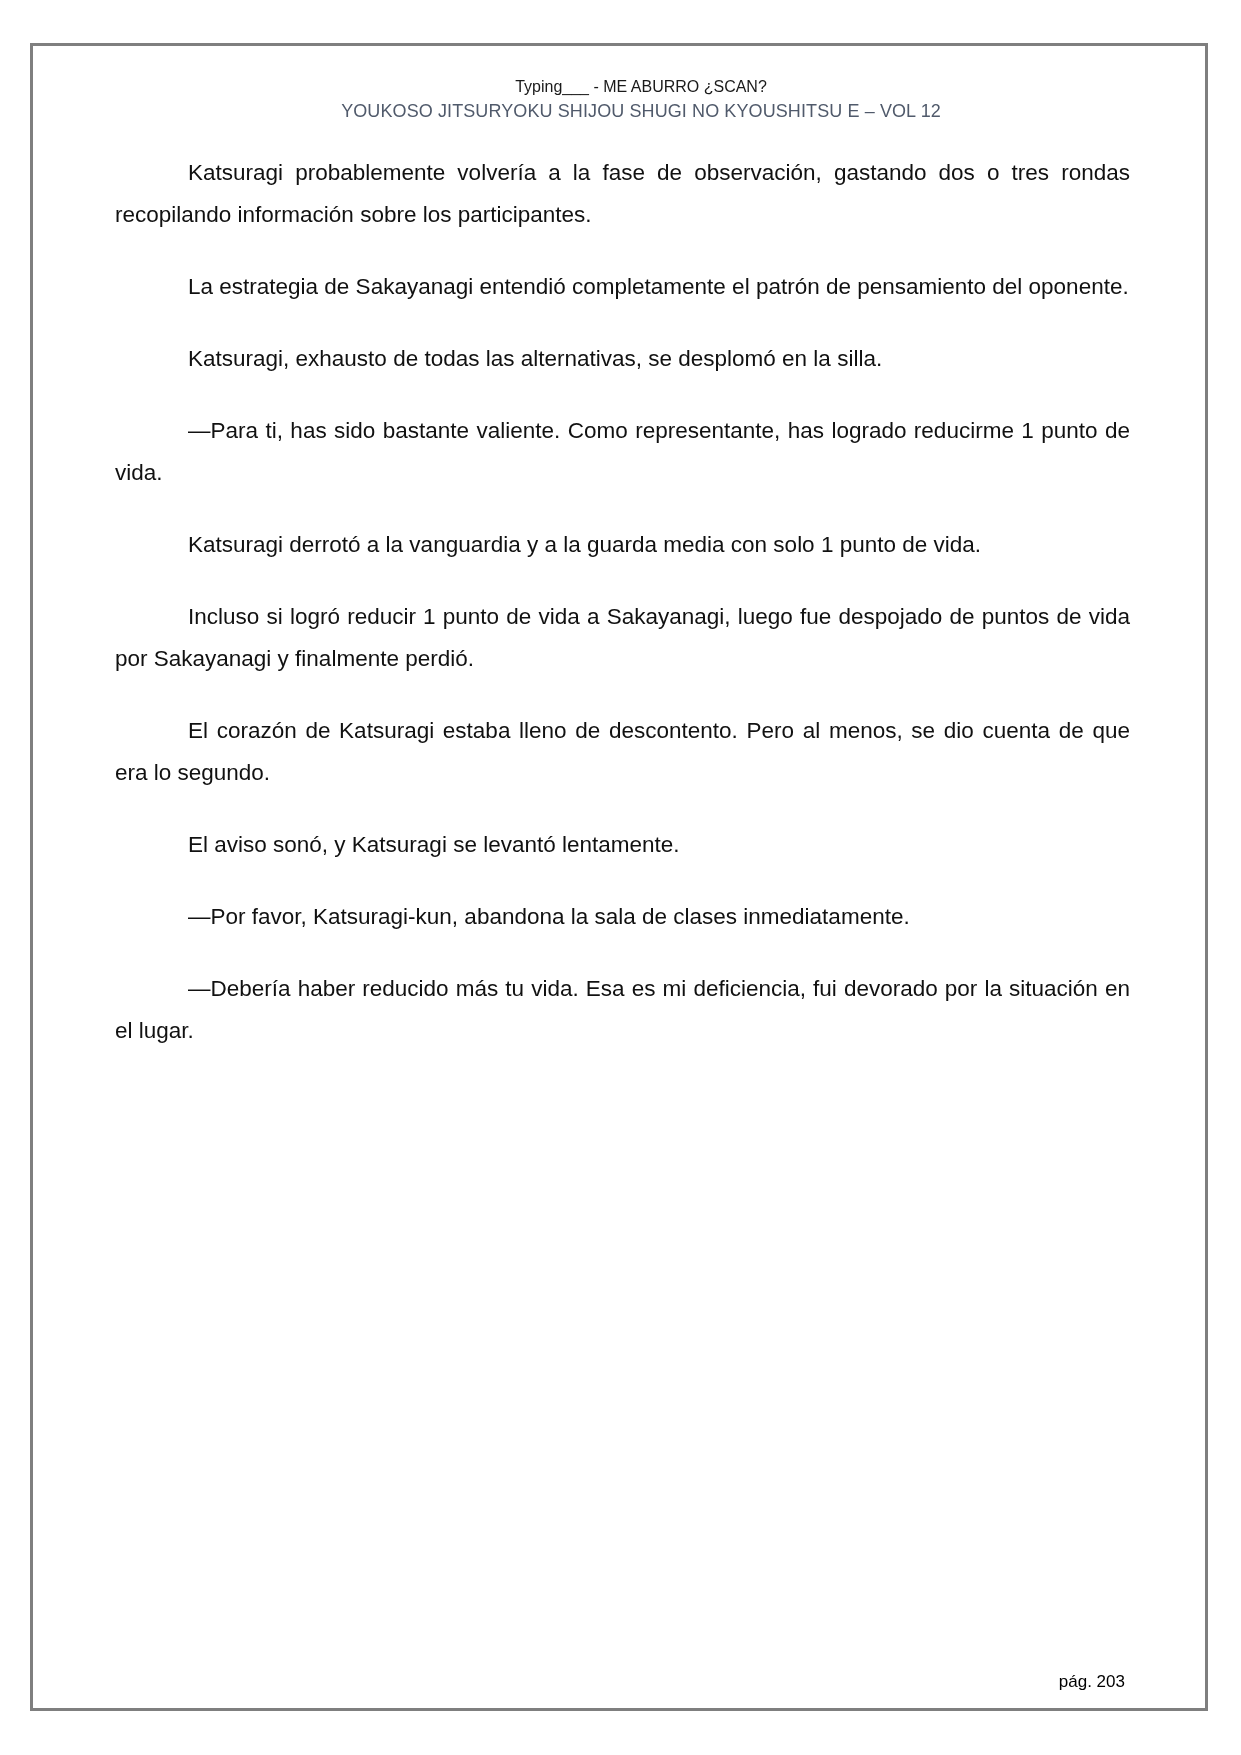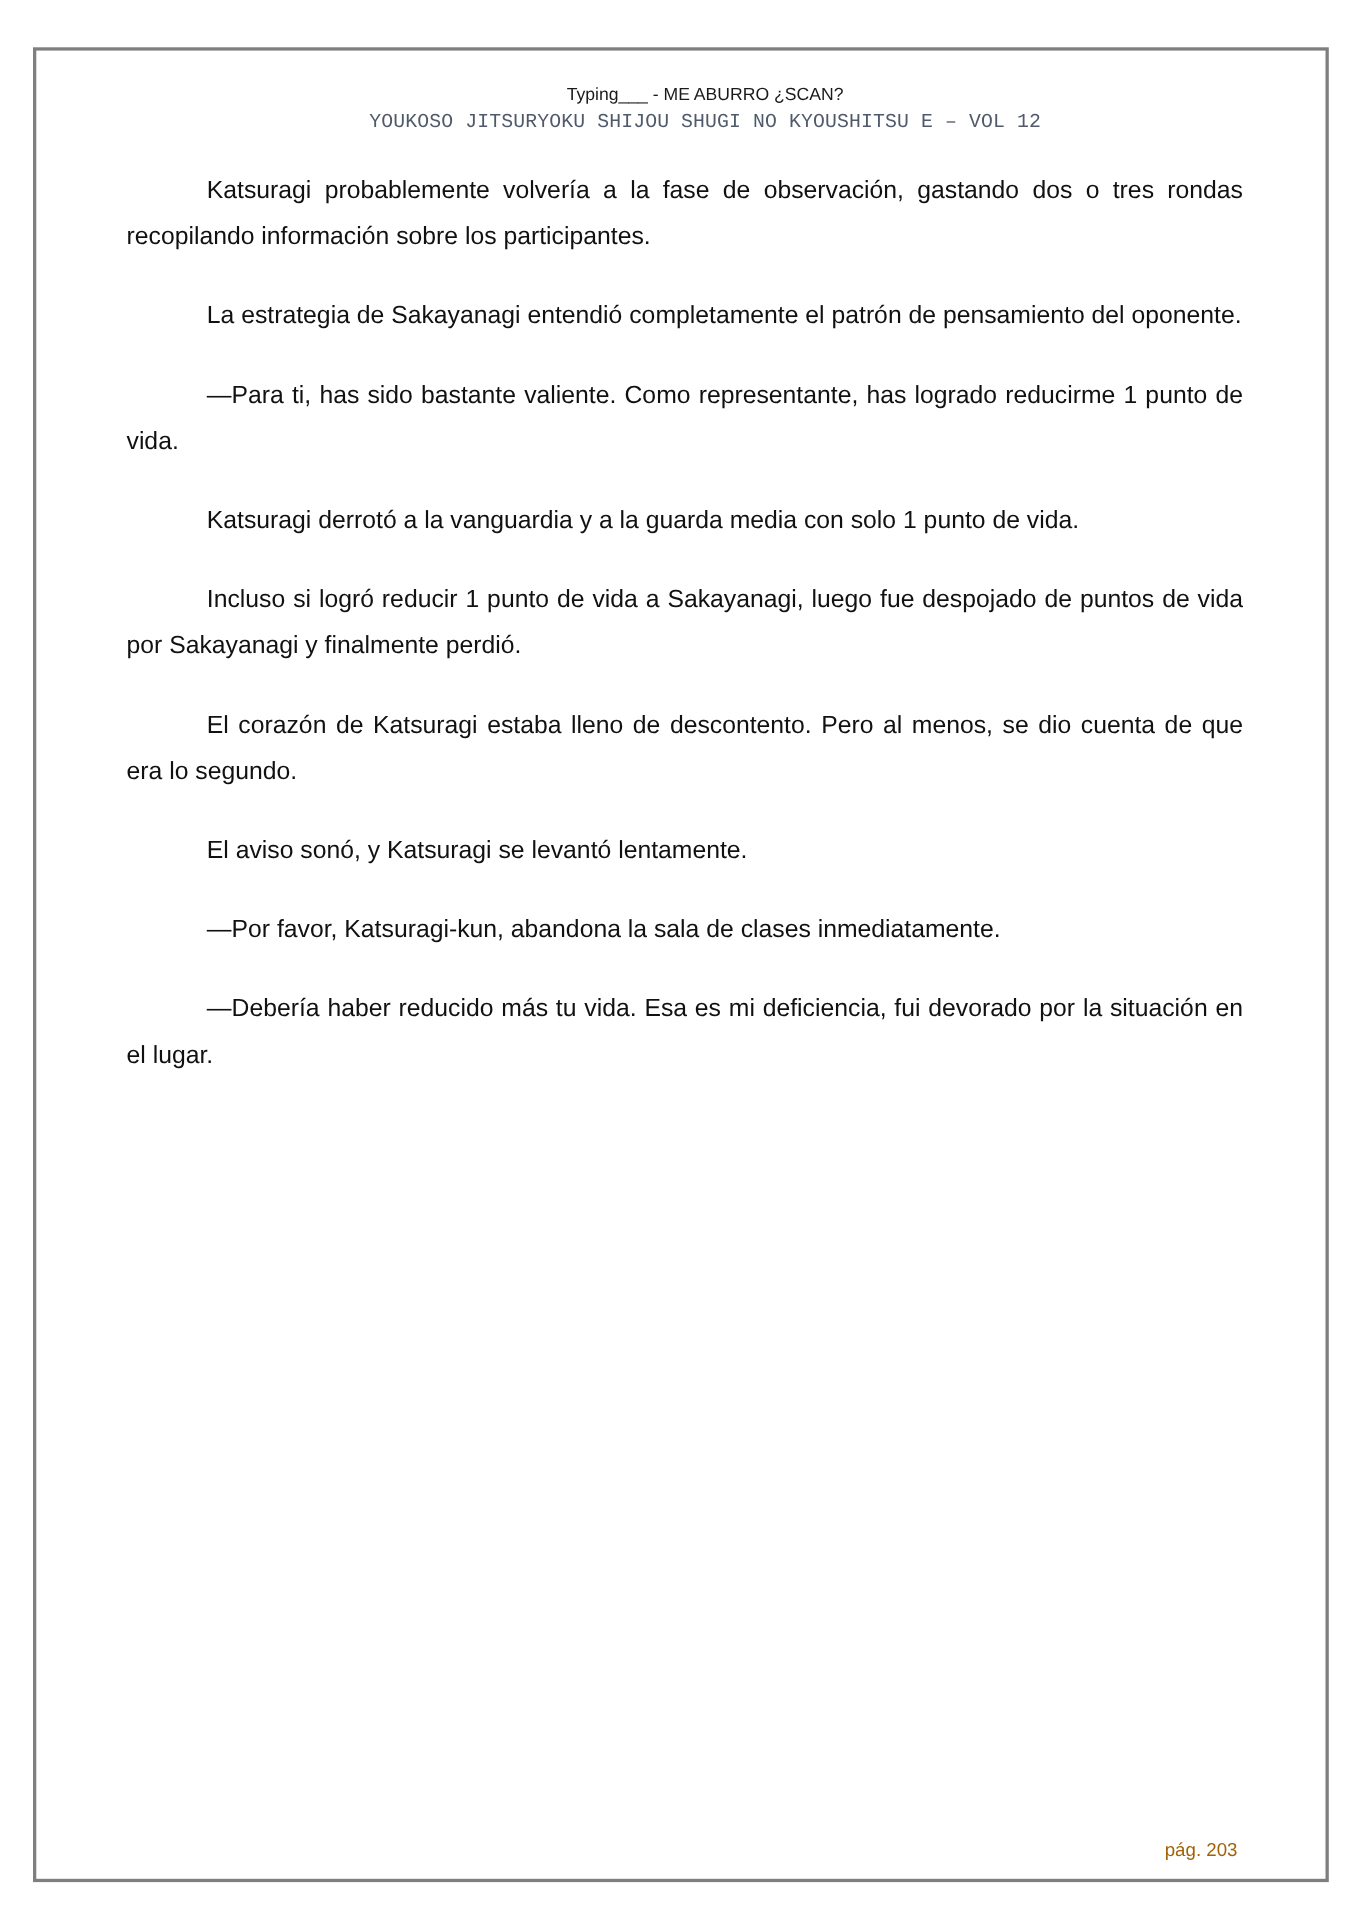--- a/index.html
+++ b/index.html
@@ -10,46 +10,47 @@
     border: 3px solid #7f7f7f;
     box-sizing: content-box;
     background: #ffffff;
   }
   .header { position: absolute; left: 0; right: 0; top: 30px; text-align: center; padding-left: 44px; }
   .header-line1 {
     font-family: "Liberation Sans", sans-serif; font-size: 16px; color: #1a1a1a;
     line-height: 22px; height: 22px;
   }
   .header-line2 {
-    font-family: Liberation Mono, monospace; font-size: 18px; color: #505a6b;
+    font-family: Liberation Sans, sans-serif; font-size: 18px; color: #505a6b;
     line-height: 26px; letter-spacing: 0.1px;
   }
   .body-text {
     position: absolute; left: 82px; width: 1015px; top: 106px;
     font-family: "Liberation Sans", sans-serif; font-size: 22.5px; color: #111111;
     line-height: 42px; text-align: justify;
   }
   .para { margin: 0 0 30px 0; text-indent: 73px; }
   .footer-page {
     position: absolute; right: 80px; bottom: 16px;
-    font-family: "Liberation Sans", sans-serif; font-size: 17px; color: #a16207;
+    font-family: "Liberation Sans", sans-serif; font-size: 17px; color: #000000;
   }
 </style>
 </head>
 <body>
 
 <div class="page-frame">
   <div class="header">
     <div class="header-line1">Typing___ - ME ABURRO ¿SCAN?</div>
     <div class="header-line2">YOUKOSO JITSURYOKU SHIJOU SHUGI NO KYOUSHITSU E – VOL 12</div>
   </div>
 
   <div class="body-text">
     <p class="para">Katsuragi probablemente volvería a la fase de observación, gastando dos o tres rondas recopilando información sobre los participantes.</p>
     <p class="para">La estrategia de Sakayanagi entendió completamente el patrón de pensamiento del oponente.</p>
+    <p class="para">Katsuragi, exhausto de todas las alternativas, se desplomó en la silla.</p>
     <p class="para">—Para ti, has sido bastante valiente. Como representante, has logrado reducirme 1 punto de vida.</p>
     <p class="para">Katsuragi derrotó a la vanguardia y a la guarda media con solo 1 punto de vida.</p>
     <p class="para">Incluso si logró reducir 1 punto de vida a Sakayanagi, luego fue despojado de puntos de vida por Sakayanagi y finalmente perdió.</p>
     <p class="para">El corazón de Katsuragi estaba lleno de descontento. Pero al menos, se dio cuenta de que era lo segundo.</p>
     <p class="para">El aviso sonó, y Katsuragi se levantó lentamente.</p>
     <p class="para">—Por favor, Katsuragi-kun, abandona la sala de clases inmediatamente.</p>
     <p class="para">—Debería haber reducido más tu vida. Esa es mi deficiencia, fui devorado por la situación en el lugar.</p>
   </div>
 
   <div class="footer-page">pág. 203</div>

